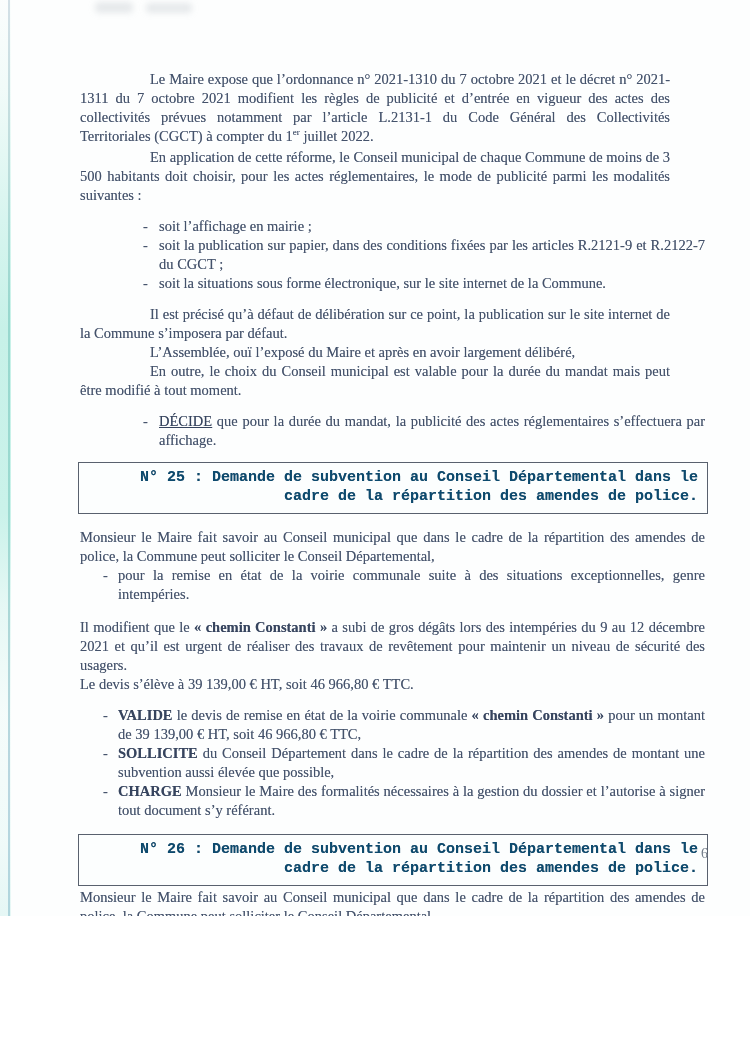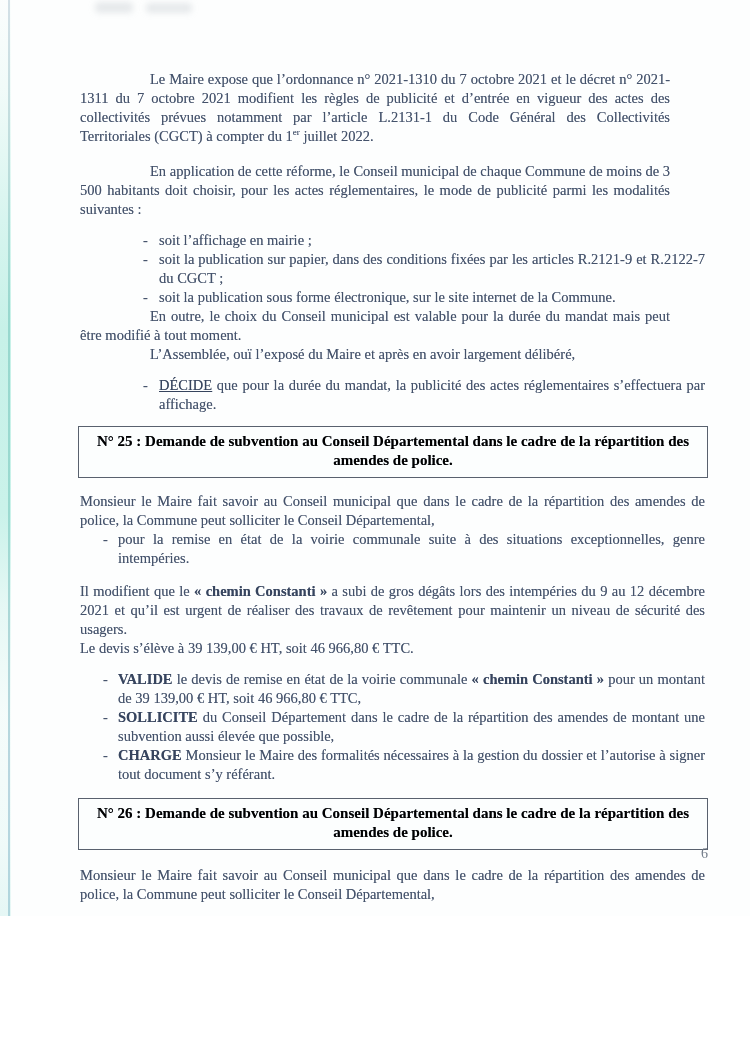--- a/index.html
+++ b/index.html
@@ -30,39 +30,40 @@
   .smudge.b { left:146px; top:3px; width:46px; height:10px; }
 
   .doc {
     position:absolute; left:80px; top:70px; width:625px;
     font-size:14.5px; line-height:19px; text-align:justify;
     text-shadow:0 0 0.4px rgba(68,82,107,0.55);
   }
   .s1 { margin-left:35px; width:590px; }       
   .para { margin:0; }
   .indent { text-indent:70px; }
-  .mt-lg { margin-top:16px; }
+  .mt-lg { margin-top:2px; }
   .mt-md { margin-top:12px; }
   .mt-sm { margin-top:14px; }
 
   .li  { position:relative; padding-left:44px; margin:0; }
   .li .dash { position:absolute; left:28px; top:0; }
   .li2 { position:relative; padding-left:38px; margin:0; }
   .li2 .dash { position:absolute; left:23px; top:0; }
 
   .b  { font-weight:bold; color:#36445e; }
   .bu { font-weight:normal; text-decoration:underline; color:#36445e; }
 
   .heading-box {
     border:1.5px solid #59616e; padding:5px 9px 7px 9px;
     margin-left:-2px; margin-right:-3px;
     font-weight:bold; font-size:15px; line-height:19px;
-    color:#000000; text-align:center;
+    color:#0c4a6e; text-align:right;
     background:rgba(252,253,253,0.6);
     text-shadow:0 0 0.5px rgba(47,61,85,0.6);
+    font-family:Liberation Mono, monospace;
   }
   .page-number {
     position:absolute; right:42px; bottom:54px;
     font-size:14px; color:#707a87;
     font-family:"Liberation Serif","DejaVu Serif",serif;
   }
   sup { font-size:9px; line-height:0; }
 </style>
 </head>
 <body>
@@ -75,25 +76,26 @@
 
   <div class="doc">
 
     <p class="para indent s1"><span>Le Maire expose que l’ordonnance n° 2021-1310 du 7 octobre 2021 et le décret n° 2021-1311 du 7 octobre 2021 modifient les règles de publicité et d’entrée en vigueur des actes des collectivités prévues notamment par l’article L.2131-1 du Code Général des Collectivités Territoriales (CGCT) à compter du 1</span><sup>er</sup><span> juillet 2022.</span></p>
 
     <p class="para indent s1 mt-lg">En application de cette réforme, le Conseil municipal de chaque Commune de moins de 3 500 habitants doit choisir, pour les actes réglementaires, le mode de publicité parmi les modalités suivantes :</p>
 
     <div class="s1 mt-md">
       <p class="li"><span class="dash">-</span><span>soit l’affichage en mairie ;</span></p>
       <p class="li"><span class="dash">-</span><span>soit la publication sur papier, dans des conditions fixées par les articles R.2121-9 et R.2122-7 du CGCT ;</span></p>
-      <p class="li"><span class="dash">-</span><span>soit la publication sous forme électronique, sur le site internet de la Commune.</span></p>
+      <p class="li"><span class="dash">-</span><span>soit la situations sous forme électronique, sur le site internet de la Commune.</span></p>
     </div>
 
+    <p class="para indent s1 mt-md">Il est précisé qu’à défaut de délibération sur ce point, la publication sur le site internet de la Commune s’imposera par défaut.</p>
+    <p class="para indent s1">L’Assemblée, ouï l’exposé du Maire et après en avoir largement délibéré,</p>
     <p class="para indent s1">En outre, le choix du Conseil municipal est valable pour la durée du mandat mais peut être modifié à tout moment.</p>
-    <p class="para indent s1">L’Assemblée, ouï l’exposé du Maire et après en avoir largement délibéré,</p>
 
     <div class="s1 mt-md">
       <p class="li"><span class="dash">-</span><span class="bu">DÉCIDE</span><span> que pour la durée du mandat, la publicité des actes réglementaires s’effectuera par affichage.</span></p>
     </div>
 
     <div class="heading-box mt-md">N° 25 : Demande de subvention au Conseil Départemental dans le cadre de la répartition des amendes de police.</div>
 
     <p class="para mt-sm">Monsieur le Maire fait savoir au Conseil municipal que dans le cadre de la répartition des amendes de police, la Commune peut solliciter le Conseil Départemental,</p>
     <p class="li2"><span class="dash">-</span><span>pour la remise en état de la voirie communale suite à des situations exceptionnelles, genre intempéries.</span></p>
 

